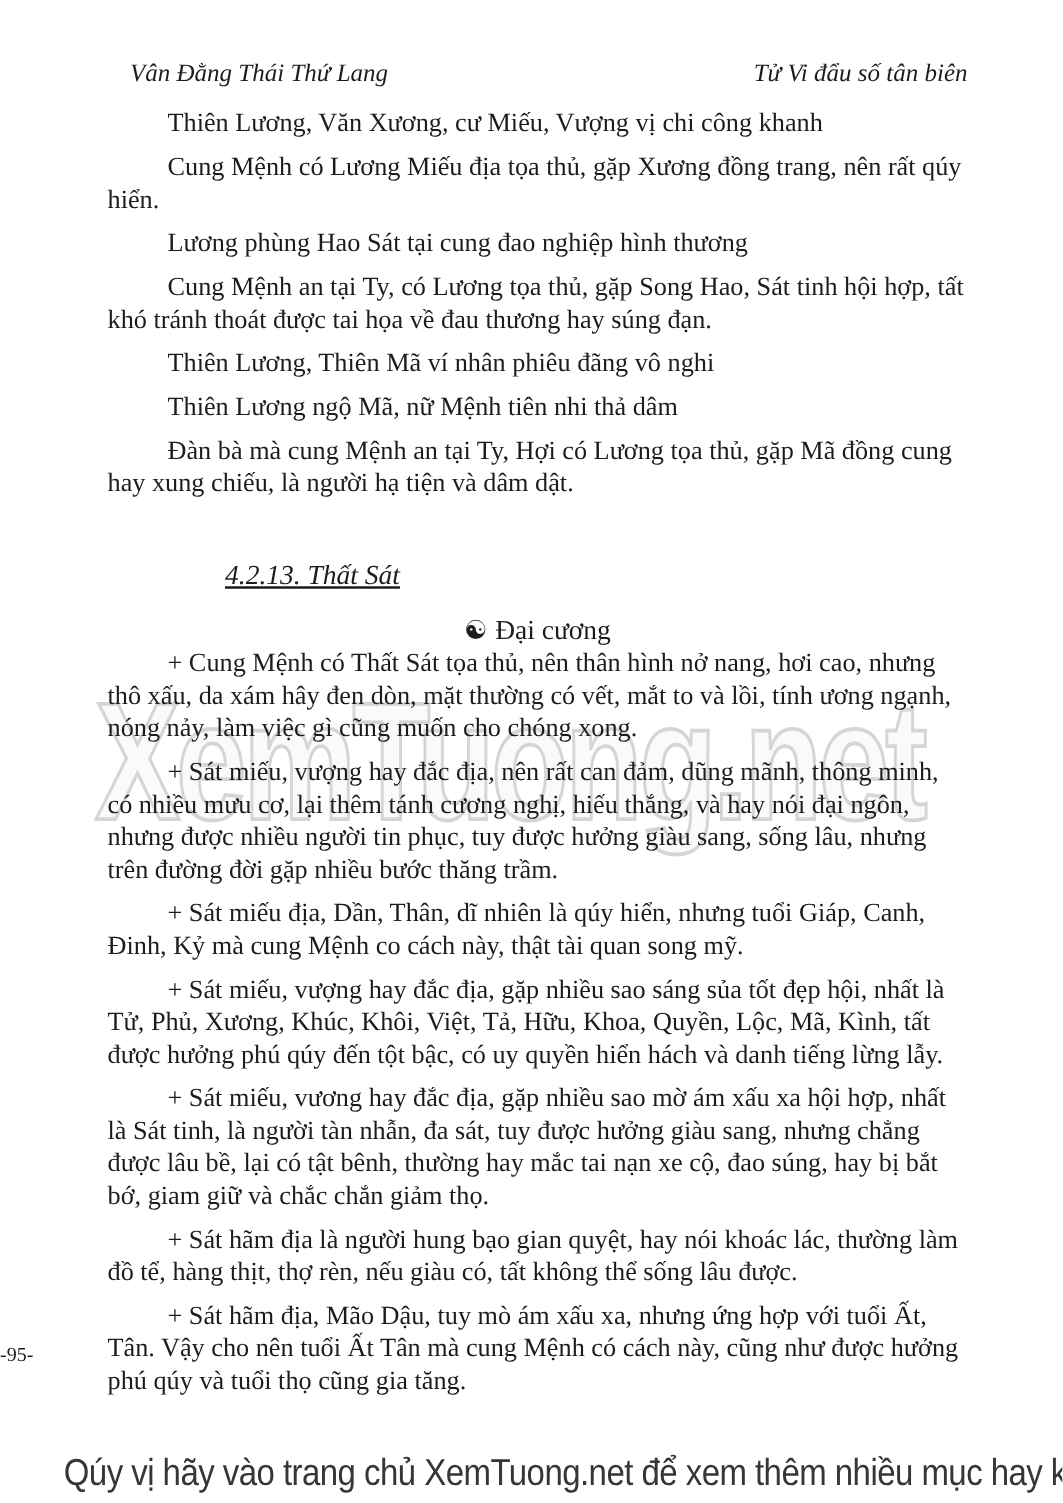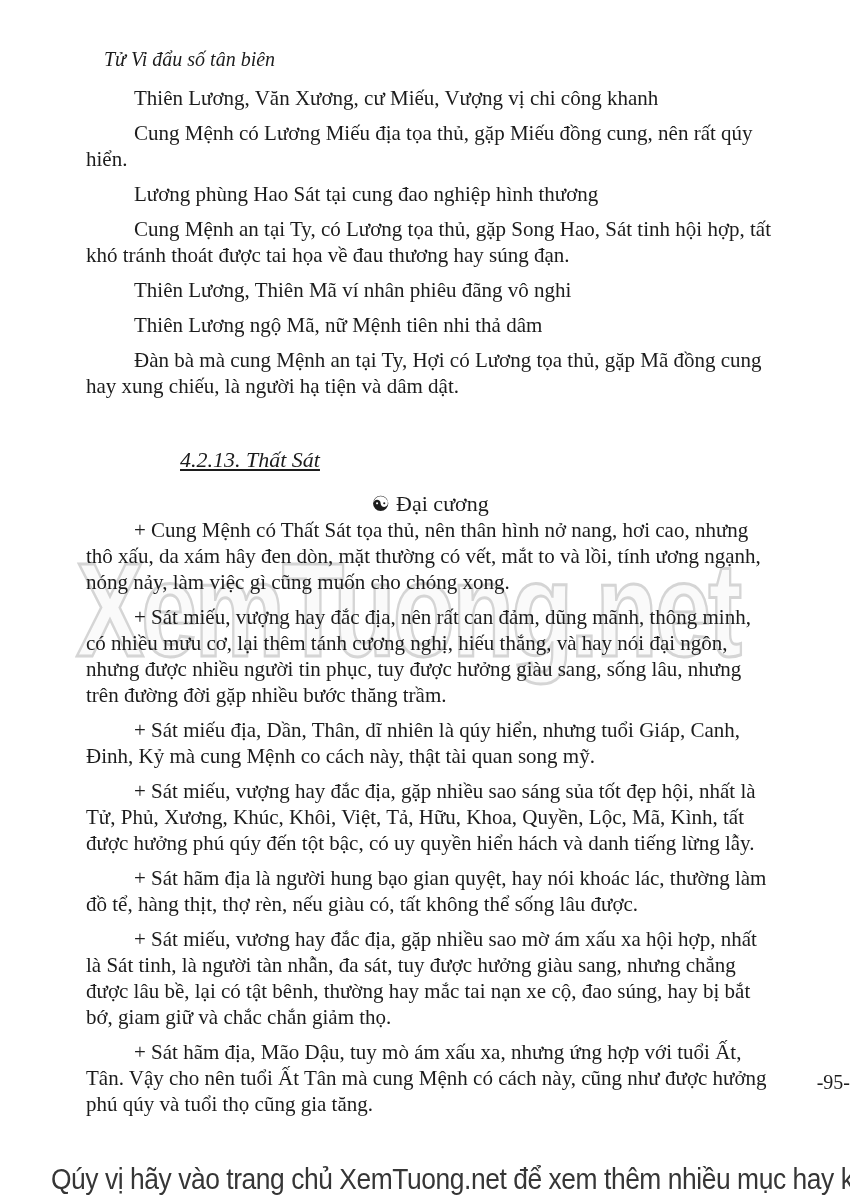--- a/index.html
+++ b/index.html
@@ -66,22 +66,22 @@
   }
   .subheading .yy-icon {
     font-size: 21px;
     margin-right: 6px;
   }
   .page-number {
     position: absolute;
     bottom: 108px;
     left: 0;
     width: 100%;
-    text-align: right;
-    font-size: 20px;
+    text-align: left;
+    font-size: 16px;
     z-index: 2;
   }
   .footer-banner {
     position: absolute;
     bottom: 6px;
     left: 0;
     width: 100%;
     text-align: center;
     z-index: 2;
     font-family: "Liberation Sans", sans-serif;
@@ -96,46 +96,47 @@
 </head>
 <body>
 
 <div class="page">
 
   <div class="watermark">XemTuong.net</div>
 
   <div class="content">
 
     <div class="running-header">
+      <span>Vân Đằng Thái Thứ Lang</span>
       <span>Tử Vi đẩu số tân biên</span>
     </div>
 
     <div class="body-text">
       <p>Thiên Lương, Văn Xương, cư Miếu, Vượng vị chi công khanh</p>
-      <p>Cung Mệnh có Lương Miếu địa tọa thủ, gặp Miếu đồng cung, nên rất qúy hiển.</p>
+      <p>Cung Mệnh có Lương Miếu địa tọa thủ, gặp Xương đồng trang, nên rất qúy hiển.</p>
       <p>Lương phùng Hao Sát tại cung đao nghiệp hình thương</p>
       <p>Cung Mệnh an tại Ty, có Lương tọa thủ, gặp Song Hao, Sát tinh hội hợp, tất khó tránh thoát được tai họa về đau thương hay súng đạn.</p>
       <p>Thiên Lương, Thiên Mã ví nhân phiêu đãng vô nghi</p>
       <p>Thiên Lương ngộ Mã, nữ Mệnh tiên nhi thả dâm</p>
       <p>Đàn bà mà cung Mệnh an tại Ty, Hợi có Lương tọa thủ, gặp Mã đồng cung hay xung chiếu, là người hạ tiện và dâm dật.</p>
 
       <h3 class="section-heading">
         <span>4.2.13. Thất Sát</span>
       </h3>
 
       <div class="subheading">
         <span class="yy-icon">☯</span><span>Đại cương</span>
       </div>
 
       <p>+ Cung Mệnh có Thất Sát tọa thủ, nên thân hình nở nang, hơi cao, nhưng thô xấu, da xám hây đen dòn, mặt thường có vết, mắt to và lồi, tính ương ngạnh, nóng nảy, làm việc gì cũng muốn cho chóng xong.</p>
       <p>+ Sát miếu, vượng hay đắc địa, nên rất can đảm, dũng mãnh, thông minh, có nhiều mưu cơ, lại thêm tánh cương nghị, hiếu thắng, và hay nói đại ngôn, nhưng được nhiều người tin phục, tuy được hưởng giàu sang, sống lâu, nhưng trên đường đời gặp nhiều bước thăng trầm.</p>
       <p>+ Sát miếu địa, Dần, Thân, dĩ nhiên là qúy hiển, nhưng tuổi Giáp, Canh, Đinh, Kỷ mà cung Mệnh co cách này, thật tài quan song mỹ.</p>
       <p>+ Sát miếu, vượng hay đắc địa, gặp nhiều sao sáng sủa tốt đẹp hội, nhất là Tử, Phủ, Xương, Khúc, Khôi, Việt, Tả, Hữu, Khoa, Quyền, Lộc, Mã, Kình, tất được hưởng phú qúy đến tột bậc, có uy quyền hiển hách và danh tiếng lừng lẫy.</p>
+      <p>+ Sát miếu, vương hay đắc địa, gặp nhiều sao mờ ám xấu xa hội hợp, nhất là Sát tinh, là người tàn nhẫn, đa sát, tuy được hưởng giàu sang, nhưng chẳng được lâu bề, lại có tật bênh, thường hay mắc tai nạn xe cộ, đao súng, hay bị bắt bớ, giam giữ và chắc chắn giảm thọ.</p>
       <p>+ Sát hãm địa là người hung bạo gian quyệt, hay nói khoác lác, thường làm đồ tể, hàng thịt, thợ rèn, nếu giàu có, tất không thể sống lâu được.</p>
-      <p>+ Sát miếu, vương hay đắc địa, gặp nhiều sao mờ ám xấu xa hội hợp, nhất là Sát tinh, là người tàn nhẫn, đa sát, tuy được hưởng giàu sang, nhưng chẳng được lâu bề, lại có tật bênh, thường hay mắc tai nạn xe cộ, đao súng, hay bị bắt bớ, giam giữ và chắc chắn giảm thọ.</p>
       <p>+ Sát hãm địa, Mão Dậu, tuy mò ám xấu xa, nhưng ứng hợp với tuổi Ất, Tân. Vậy cho nên tuổi Ất Tân mà cung Mệnh có cách này, cũng như được hưởng phú qúy và tuổi thọ cũng gia tăng.</p>
     </div>
 
   </div>
 
   <div class="page-number">-95-</div>
 
   <div class="footer-banner">Qúy vị hãy vào trang chủ XemTuong.net để xem thêm nhiều mục hay khác</div>
 
 </div>

